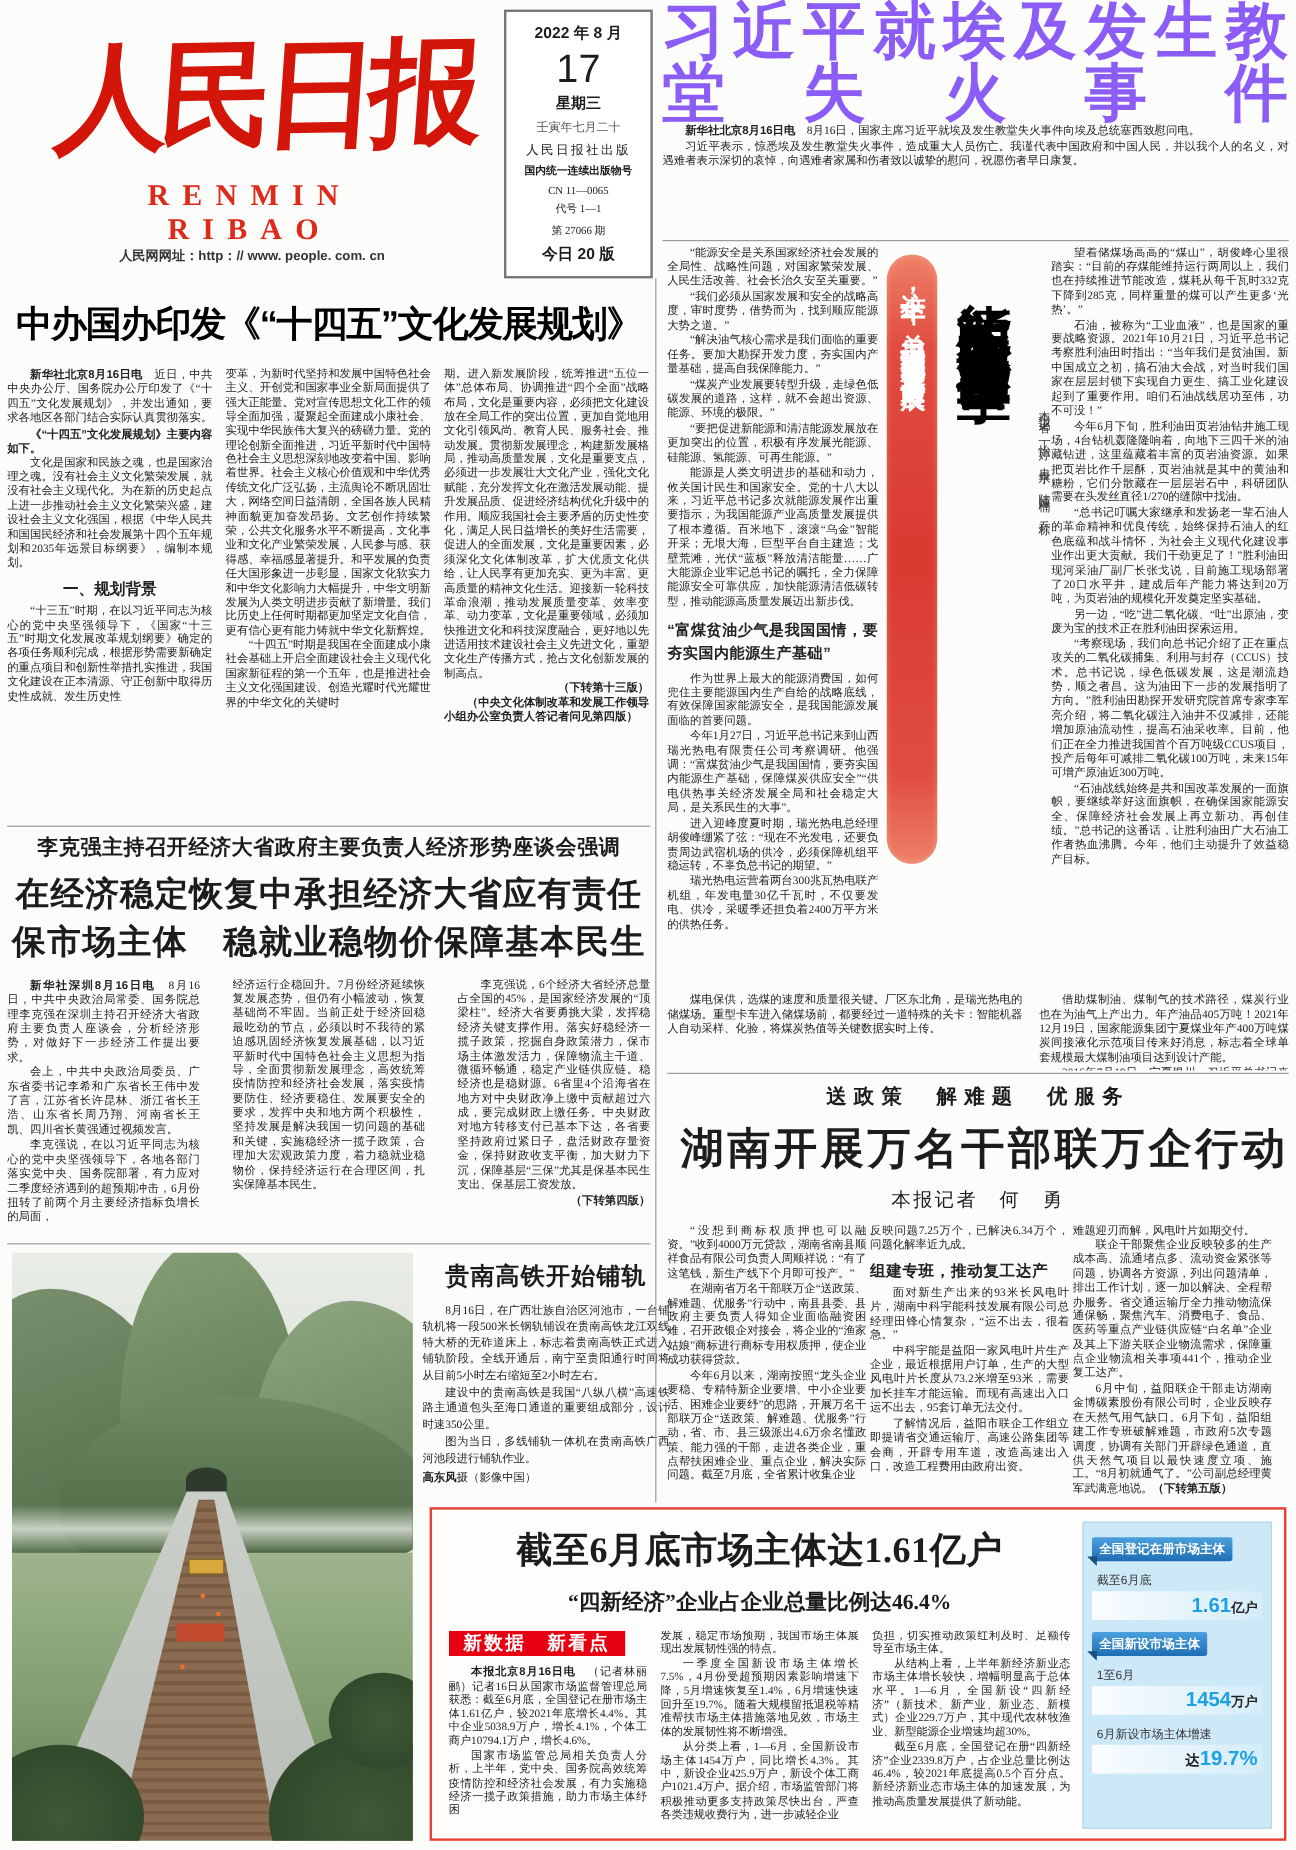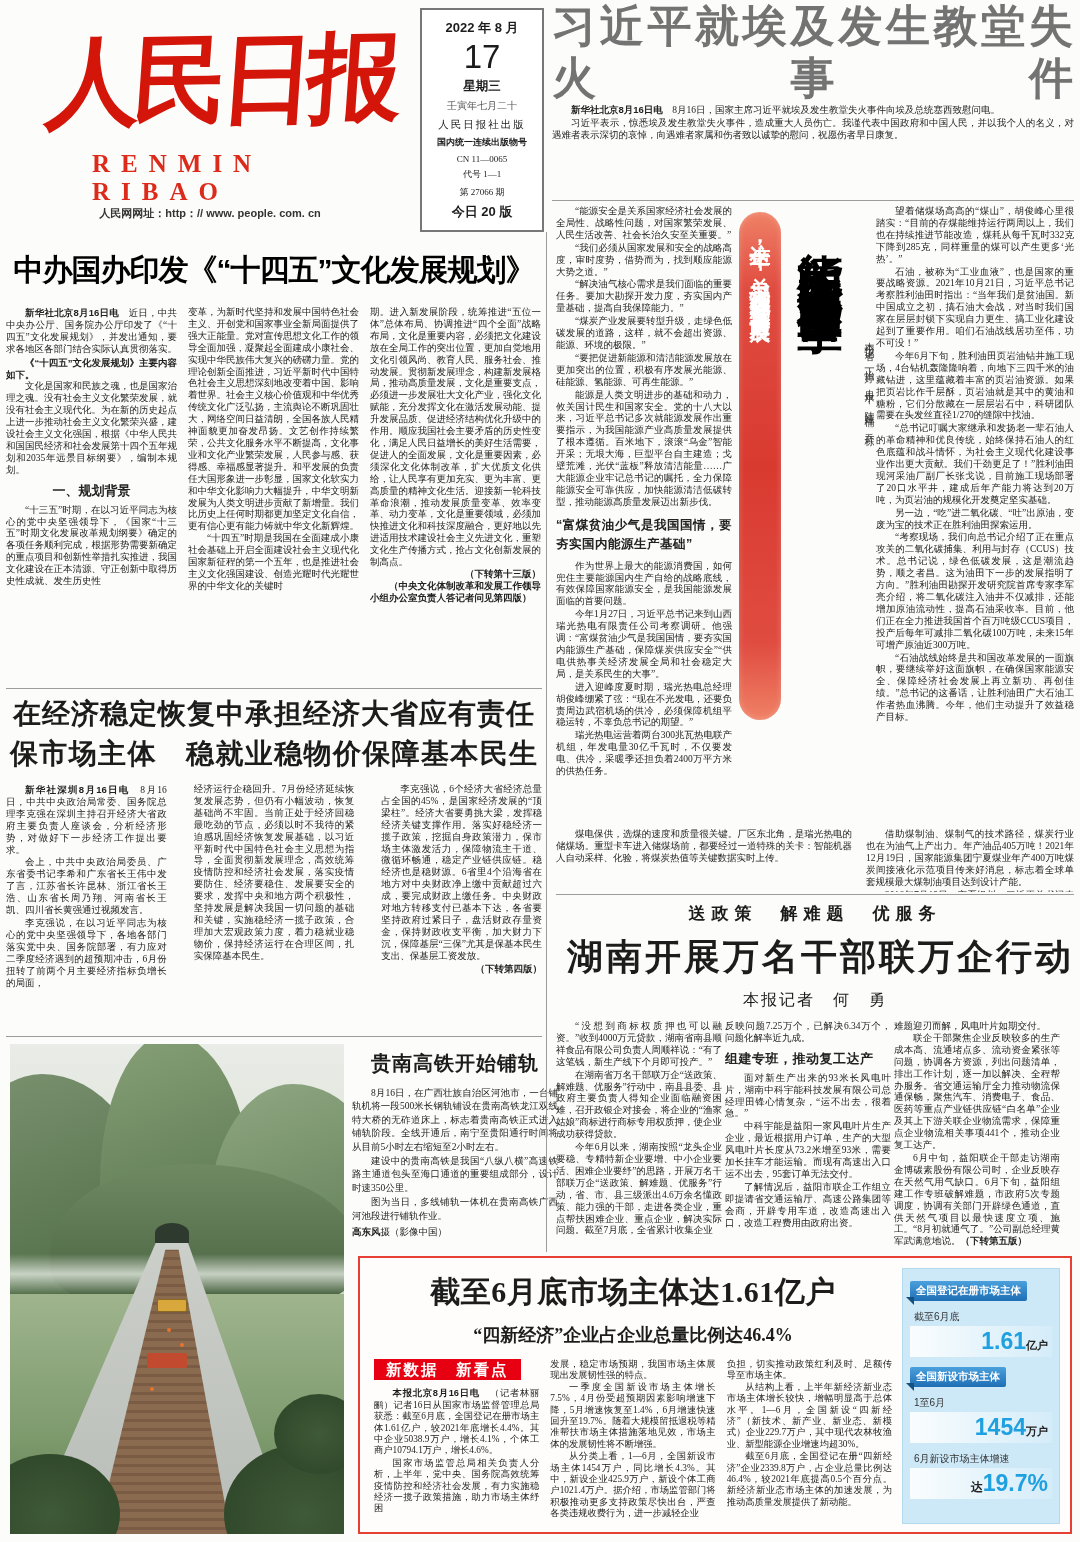--- a/index.html
+++ b/index.html
@@ -14,38 +14,38 @@
 .cont{text-indent:0}
 .dl{font-weight:bold;font-family:"Liberation Sans","DejaVu Sans",sans-serif}
 .jump{font-weight:bold;text-align:right}
 .cols{display:flex}
 .col{overflow:hidden}
 
 
 .logo{left:28px;top:6px;width:386px;height:146px;color:#d4150a;
   font-weight:bold;font-size:94px;letter-spacing:-7px;line-height:146px;text-align:center;
   transform:skew(-4deg,-1deg) scaleY(1.04);font-family:"DejaVu Serif",serif}
-.logo-roman{left:92px;top:150px;width:280px;color:#dc2a1b;
+.logo-roman{left:68px;top:150px;width:280px;text-align:center;color:#dc2a1b;
   font-size:25px;font-weight:bold;letter-spacing:11px;font-family:"Liberation Serif",serif}
 .website{left:55px;top:206px;width:310px;text-align:center;font-size:11px;font-weight:bold;color:#333}
 .datebox{left:420px;top:8px;width:124px;height:224px;border:2px solid #777;
   display:flex;flex-direction:column;justify-content:space-between;align-items:center;
   text-align:center;padding:9px 4px;background:#fff}
 .db-ym{font-size:13px;font-weight:bold}
 .db-day{font-size:33px;font-family:"Liberation Sans",sans-serif;line-height:32px}
 .db-week{font-size:12.5px;font-weight:bold}
 .db-lunar{font-size:10px;color:#555}
 .db-pub{font-size:10.5px;letter-spacing:2px}
 .db-s{font-size:9px;font-weight:bold}
 .db-s2{font-size:9px}
 
 
 .lead{left:552px;top:0px;width:522px}
-.lead-h{font-size:44px;font-weight:900;line-height:52px;letter-spacing:1px;
-  text-align:justify;text-align-last:justify;color:#737373}
+.lead-h{font-size:52px;font-weight:900;line-height:52px;letter-spacing:1px;
+  text-align:justify;text-align-last:justify;color:#8b5cf6}
 .lead-body{}
 
 
 .plan{left:6px;top:250px;width:536px;height:436px;overflow:hidden}
 .plan-h{font-size:30px;font-weight:900;letter-spacing:-1px;text-align:center;white-space:nowrap;color:#000;margin-bottom:16px}
 .plan .col{width:171px}
 .sec-subhead{font-weight:bold;font-size:13px;text-align:center;margin:8px 0;font-family:Liberation Sans, sans-serif}
 .note{font-weight:bold;text-indent:2em}
 
 
@@ -125,21 +125,21 @@
 .badge{display:inline-block;background:#e60012;color:#fff;font-weight:bold;font-size:15.5px;
   letter-spacing:2px;padding:5px 12px;margin-bottom:8px;font-family:"Liberation Sans",sans-serif}
 .stats{width:158px;background:#cde9f8;border:1px solid #b3d9ef;padding:8px 7px;display:flex;
   flex-direction:column;font-family:"Liberation Sans",sans-serif}
 .ribbon{background:linear-gradient(180deg,#4aa0dc,#1f6eb4);color:#fff;font-size:10.5px;font-weight:bold;
   padding:3px 6px;border-radius:2px;margin:4px 0 6px;align-self:flex-start;position:relative}
 .ribbon::after{content:"";position:absolute;left:-4px;bottom:-4px;border:4px solid transparent;border-right-color:#15507f;border-top-color:#15507f}
 .st-sub{font-size:10px;color:#333;margin:3px 0 2px;padding-left:4px}
 .st-val{background:linear-gradient(90deg,rgba(255,255,255,.9),rgba(255,255,255,.15));
   text-align:right;padding:2px 4px;margin-bottom:6px}
-.st-num{color:#1fa0e0;font-size:23px;font-weight:bold}
+.st-num{color:#1fa0e0;font-size:17px;font-weight:bold}
 .st-unit{color:#222;font-size:11px;font-weight:bold}
 .st-prefix{color:#222;font-size:12px;font-weight:bold}
 </style>
 </head>
 <body>
 
 <div class="page">
 
   <div class="abs logo">人民日报</div>
   <div class="abs logo-roman">RENMIN RIBAO</div>
@@ -184,20 +184,21 @@
       <div class="col">
         <p class="cont">期。进入新发展阶段，统筹推进“五位一体”总体布局、协调推进“四个全面”战略布局，文化是重要内容，必须把文化建设放在全局工作的突出位置，更加自觉地用文化引领风尚、教育人民、服务社会、推动发展。贯彻新发展理念，构建新发展格局，推动高质量发展，文化是重要支点，必须进一步发展壮大文化产业，强化文化赋能，充分发挥文化在激活发展动能、提升发展品质、促进经济结构优化升级中的作用。顺应我国社会主要矛盾的历史性变化，满足人民日益增长的美好生活需要，促进人的全面发展，文化是重要因素，必须深化文化体制改革，扩大优质文化供给，让人民享有更加充实、更为丰富、更高质量的精神文化生活。迎接新一轮科技革命浪潮，推动发展质量变革、效率变革、动力变革，文化是重要领域，必须加快推进文化和科技深度融合，更好地以先进适用技术建设社会主义先进文化，重塑文化生产传播方式，抢占文化创新发展的制高点。</p>
         <p class="jump">（下转第十三版）</p>
         <p class="note">（中央文化体制改革和发展工作领导小组办公室负责人答记者问见第四版）</p>
       </div>
     </div>
   </div>
   <div class="abs rule" style="left:6px;top:688px;width:536px;height:1px"></div>
 
   <div class="abs lkq">
+    <div class="lkq-kicker hei">李克强主持召开经济大省政府主要负责人经济形势座谈会强调</div>
     <div class="lkq-h">在经济稳定恢复中承担经济大省应有责任</div>
     <div class="lkq-h lkq-h2">保市场主体　稳就业稳物价保障基本民生</div>
     <div class="cols body-txt" style="gap:27px">
       <div class="col">
         <p class="p"><span class="dl">新华社深圳8月16日电</span><span>　8月16日，中共中央政治局常委、国务院总理李克强在深圳主持召开经济大省政府主要负责人座谈会，分析经济形势，对做好下一步经济工作提出要求。</span></p>
         <p class="p">会上，中共中央政治局委员、广东省委书记李希和广东省长王伟中发了言，江苏省长许昆林、浙江省长王浩、山东省长周乃翔、河南省长王凯、四川省长黄强通过视频发言。</p>
         <p class="p">李克强说，在以习近平同志为核心的党中央坚强领导下，各地各部门落实党中央、国务院部署，有力应对二季度经济遇到的超预期冲击，6月份扭转了前两个月主要经济指标负增长的局面，</p>
       </div>
       <div class="col">
         <p class="cont">经济运行企稳回升。7月份经济延续恢复发展态势，但仍有小幅波动，恢复基础尚不牢固。当前正处于经济回稳最吃劲的节点，必须以时不我待的紧迫感巩固经济恢复发展基础，以习近平新时代中国特色社会主义思想为指导，全面贯彻新发展理念，高效统筹疫情防控和经济社会发展，落实疫情要防住、经济要稳住、发展要安全的要求，发挥中央和地方两个积极性，坚持发展是解决我国一切问题的基础和关键，实施稳经济一揽子政策，合理加大宏观政策力度，着力稳就业稳物价，保持经济运行在合理区间，扎实保障基本民生。</p>

